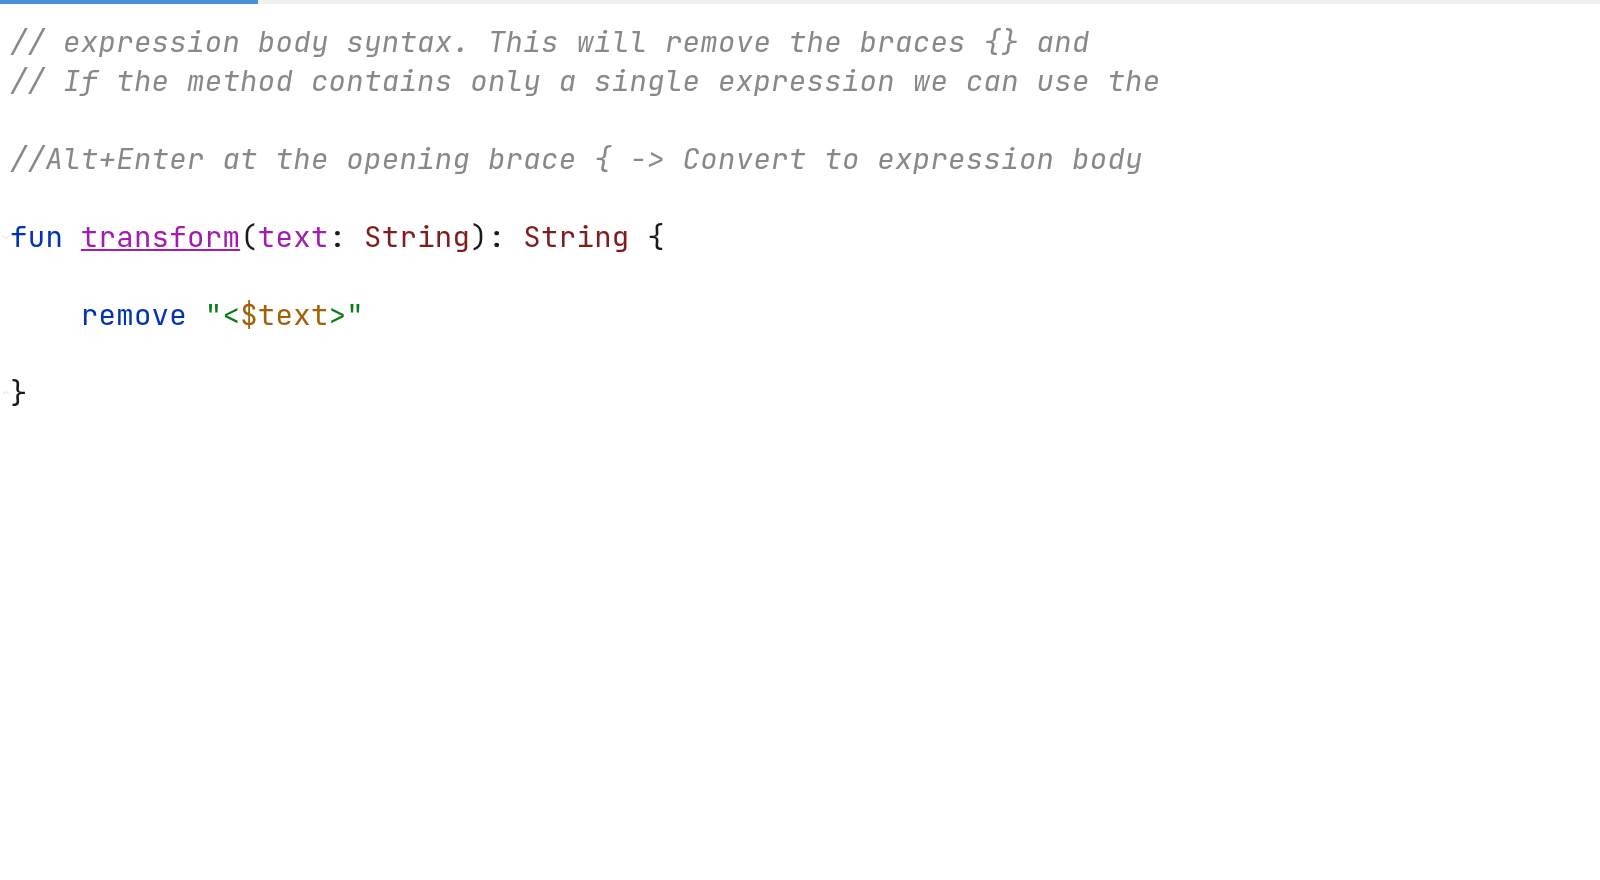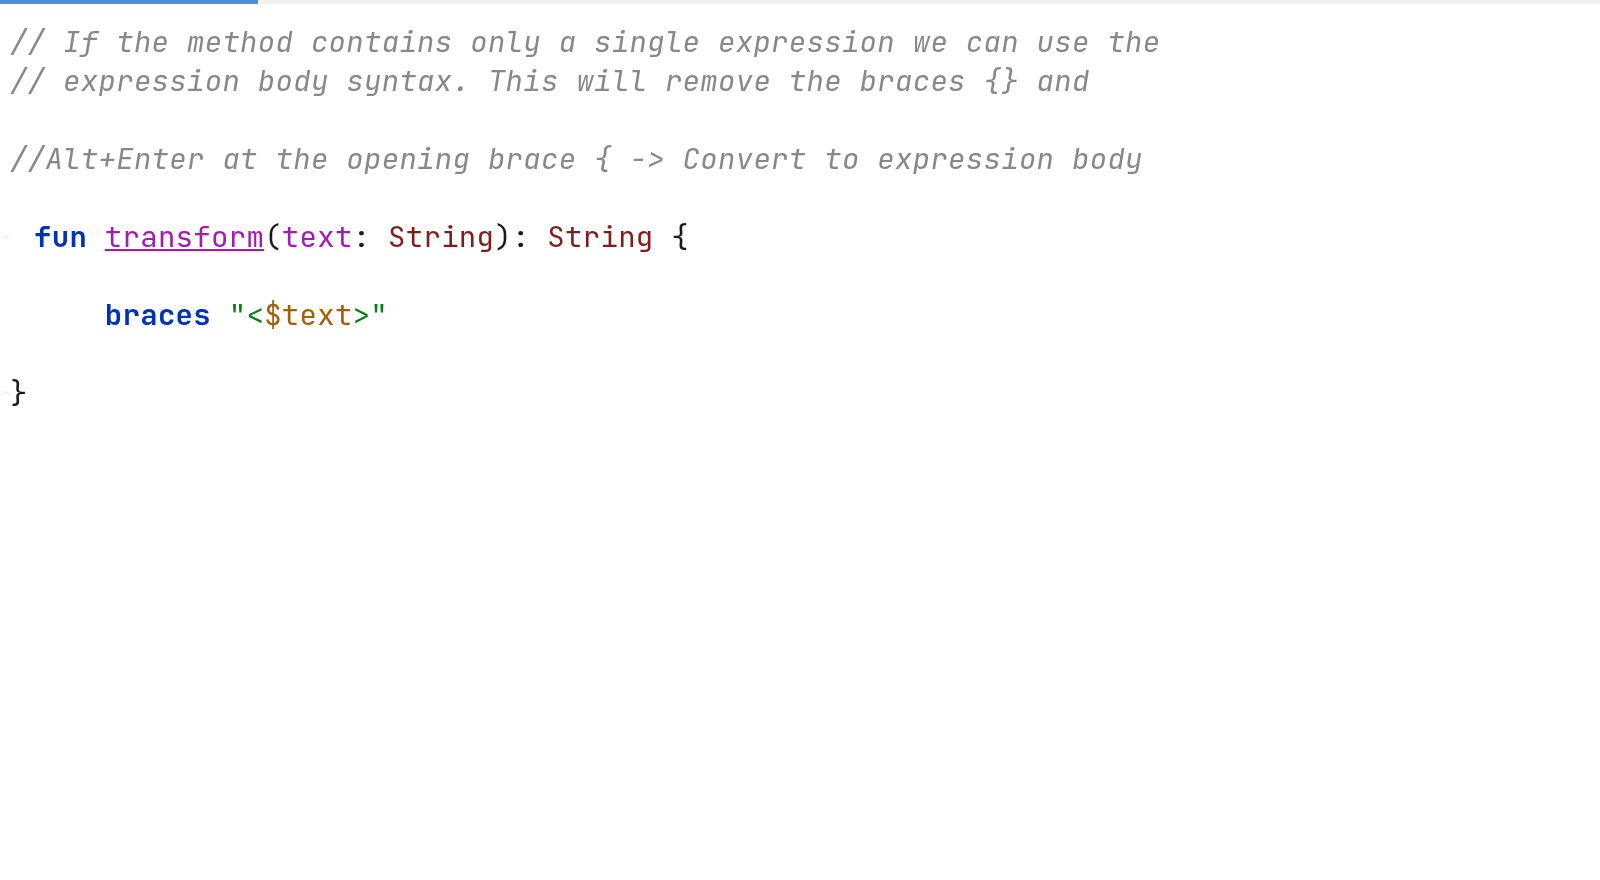--- a/index.html
+++ b/index.html
@@ -44,22 +44,21 @@
     }
     .code-content {
       display: inline;
     }
     .comment {
       color: #888888;
       font-style: italic;
     }
     .keyword {
       color: #0033b3;
-      font-weight: 700;
-      margin-left: 24px;
+      font-weight: 400;
     }
     .funcname {
       color: #a21caf;
       text-decoration: underline;
     }
     .paren {
       color: #1a1a1a;
     }
     .param-name {
       color: #a21caf;
@@ -94,39 +93,39 @@
   </style>
 </head>
 <body>
 
 <div class="top-bar">
   <div class="progress-indicator"></div>
 </div>
 
 <div class="editor">
   <div class="line">
-    <span class="code-content comment">// If the method contains only a single expression we can use the</span>
+    <span class="code-content comment">// expression body syntax. This will remove the braces {} and</span>
   </div>
   <div class="line">
-    <span class="code-content comment">// expression body syntax. This will remove the braces {} and</span>
+    <span class="code-content comment">// If the method contains only a single expression we can use the</span>
   </div>
   <div class="line empty-line"></div>
   <div class="line">
     <span class="code-content comment">//Alt+Enter at the opening brace { -&gt; Convert to expression body</span>
   </div>
   <div class="line" style="position:relative;">
     <span class="gutter-icon">
       <svg class="inline-gutter" viewBox="0 0 10 10">
           <path d="M1 3l4 4 4-4" stroke="#000" stroke-width="1.2" fill="none"></path>
         </svg>
     </span>
     <span class="code-content"><span class="keyword">fun</span><span class="punct"> </span><span class="funcname">transform</span><span class="paren">(</span><span class="param-name">text</span><span class="punct">: </span><span class="type">String</span><span class="paren">)</span><span class="punct">: </span><span class="type">String</span><span class="punct"> </span><span class="brace">{</span></span>
   </div>
   <div class="line">
-    <span class="code-content"><span>    </span><span class="keyword">braces</span><span class="punct"> </span><span class="string"><span>"&lt;</span><span class="template-var">$text</span><span>&gt;"</span></span></span>
+    <span class="code-content"><span>    </span><span class="keyword">remove</span><span class="punct"> </span><span class="string"><span>"&lt;</span><span class="template-var">$text</span><span>&gt;"</span></span></span>
   </div>
   <div class="line" style="position:relative;">
     <span class="gutter-icon">
       <svg class="inline-gutter" viewBox="0 0 10 10">
           <path d="M1 7l4-4 4 4" stroke="#000" stroke-width="1.2" fill="none"></path>
         </svg>
     </span>
     <span class="code-content brace">}</span>
   </div>
 </div>

